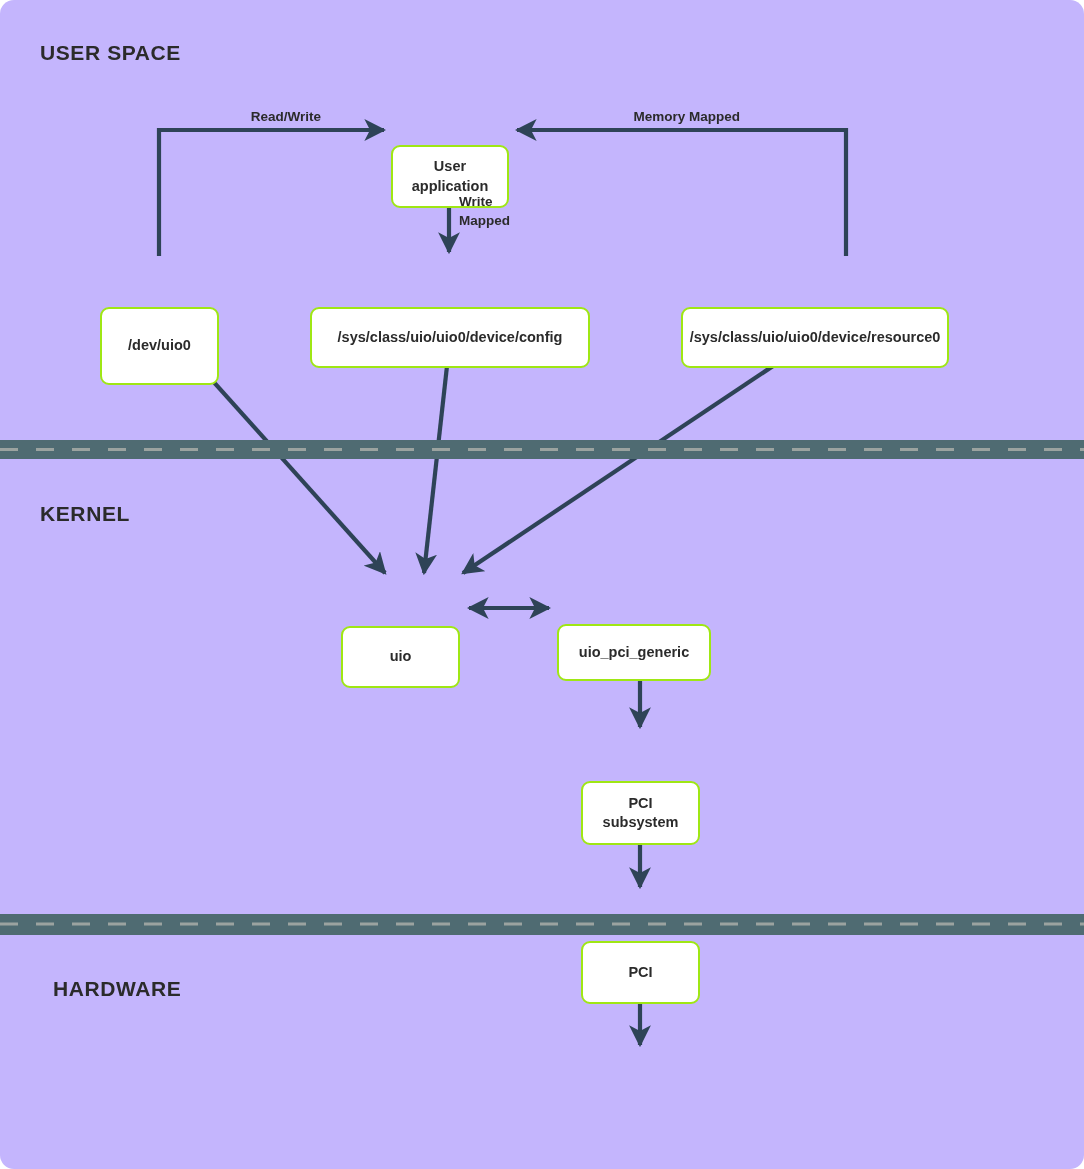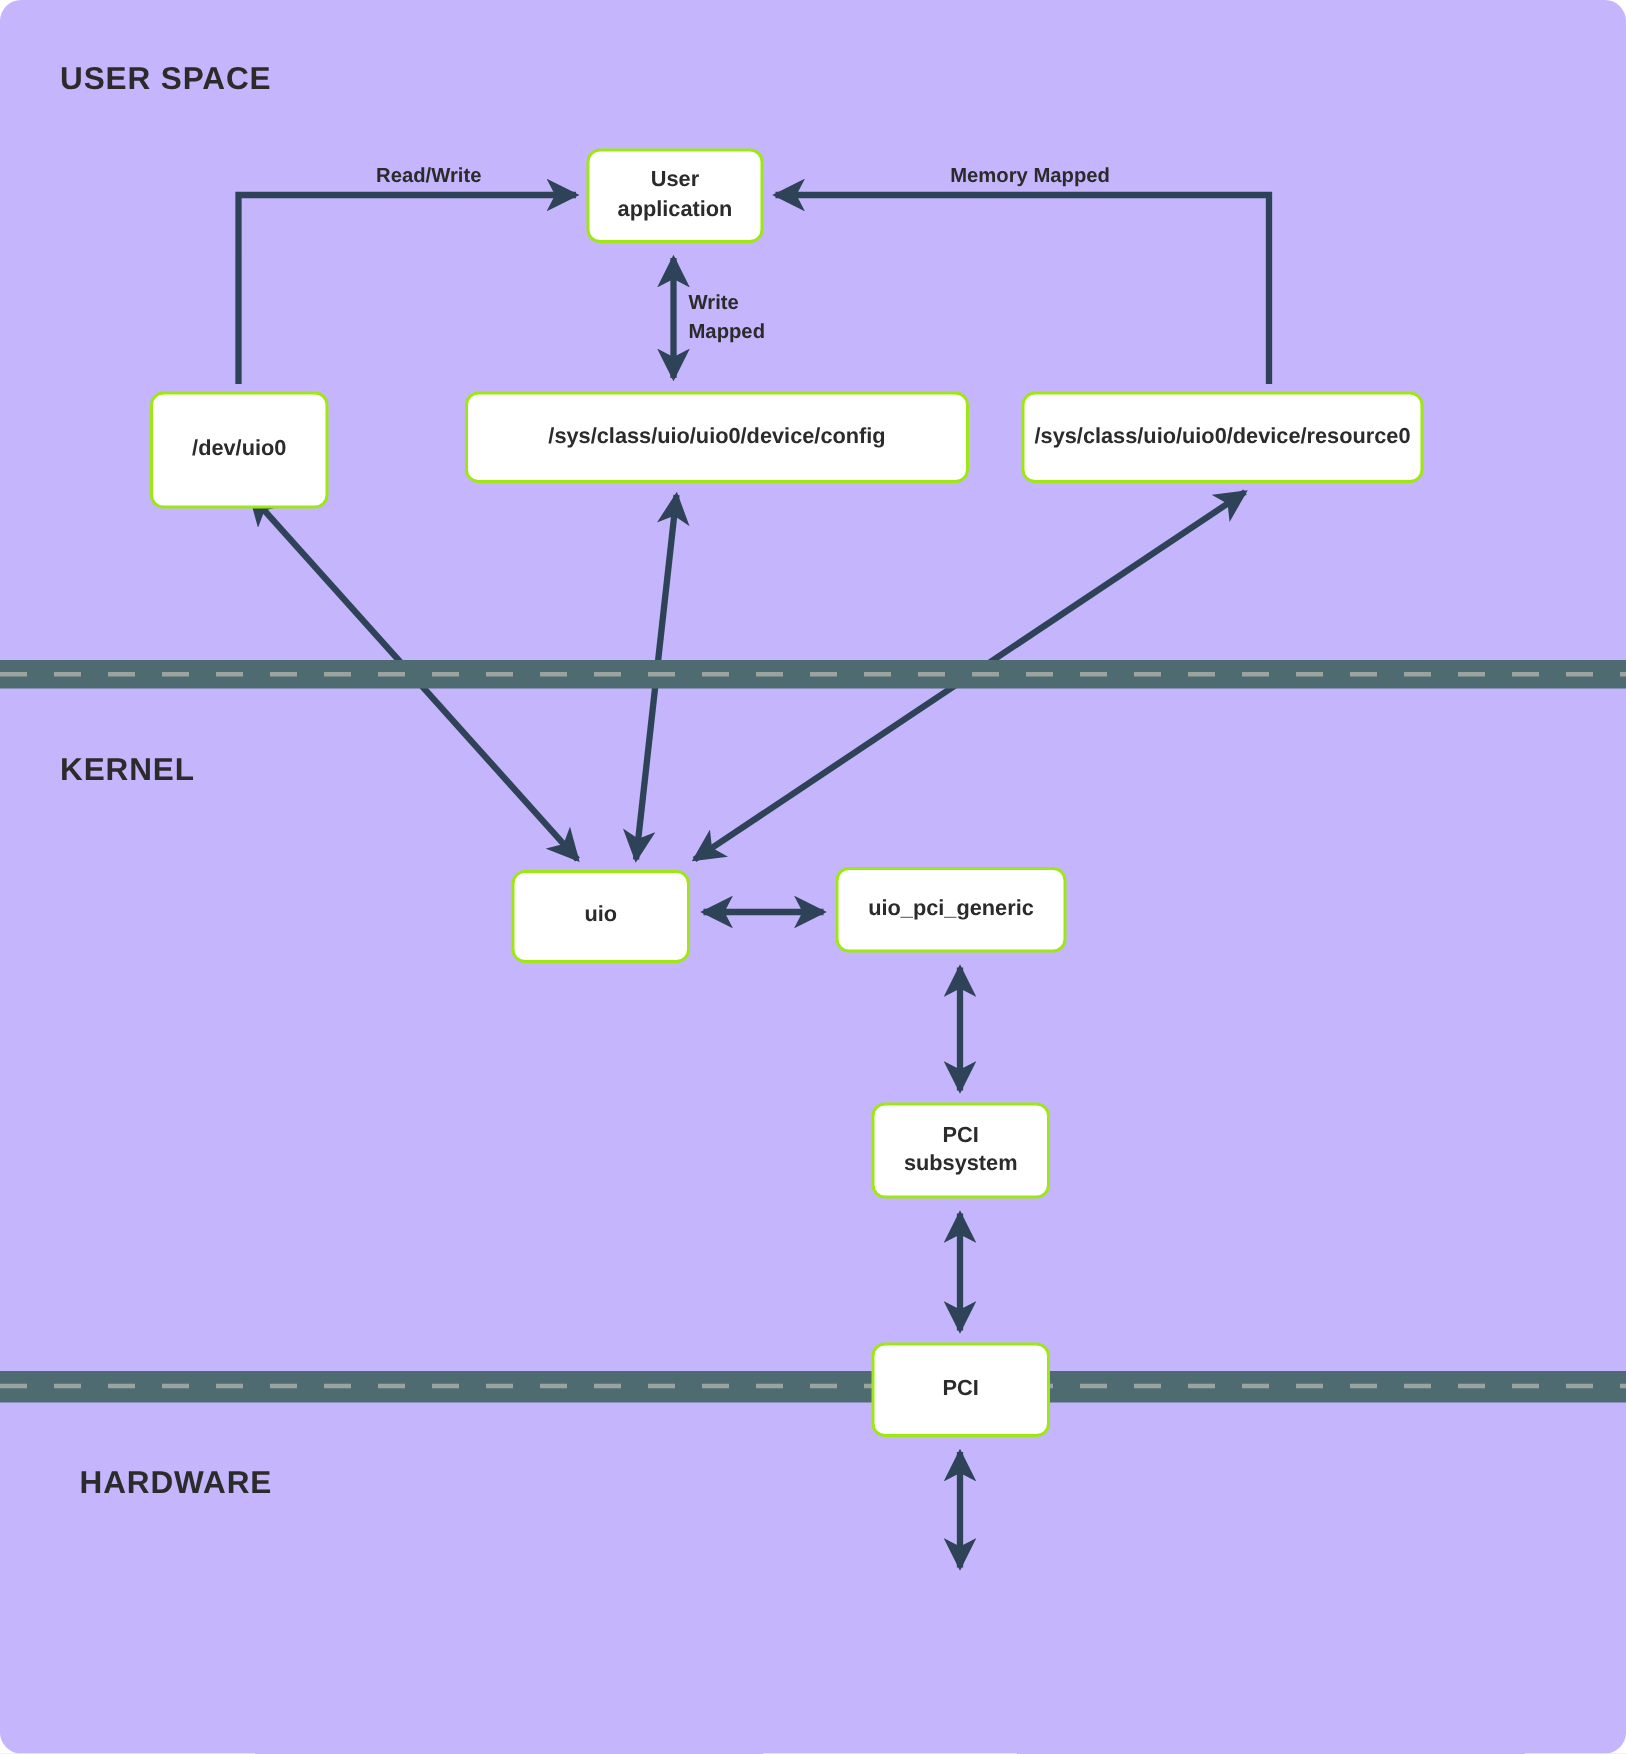--- a/index.html
+++ b/index.html
@@ -40,20 +40,21 @@
     border-radius: 9px;
     display: flex;
     align-items: center;
     justify-content: center;
     text-align: center;
     font-size: 14.5px;
     font-weight: bold;
     color: #2b2b2b;
     line-height: 1.32;
     z-index: 5;
+    margin-top: 46px;
   }
   .node-inner {
     padding: 0 10px;
     white-space: pre-line;
   }
   .edge-label {
     position: absolute;
     font-size: 13.5px;
     font-weight: bold;
     color: #2b2b2b;
@@ -118,21 +119,21 @@
 
   <div class="node" style="left:391px; top:99px; width:118px; height:63px;">
     <span class="node-inner">User
 application</span>
   </div>
 
   <div class="node" style="left:100px; top:261px; width:119px; height:78px;">
     <span class="node-inner">/dev/uio0</span>
   </div>
 
-  <div class="node" style="left:310px; top:261px; width:336px; height:61px;">
+  <div class="node" style="left:310px; top:261px; width:280px; height:61px;">
     <span class="node-inner">/sys/class/uio/uio0/device/config</span>
   </div>
 
   <div class="node" style="left:681px; top:261px; width:268px; height:61px;">
     <span class="node-inner">/sys/class/uio/uio0/device/resource0</span>
   </div>
 
   <div class="node" style="left:341px; top:580px; width:119px; height:62px;">
     <span class="node-inner">uio</span>
   </div>

